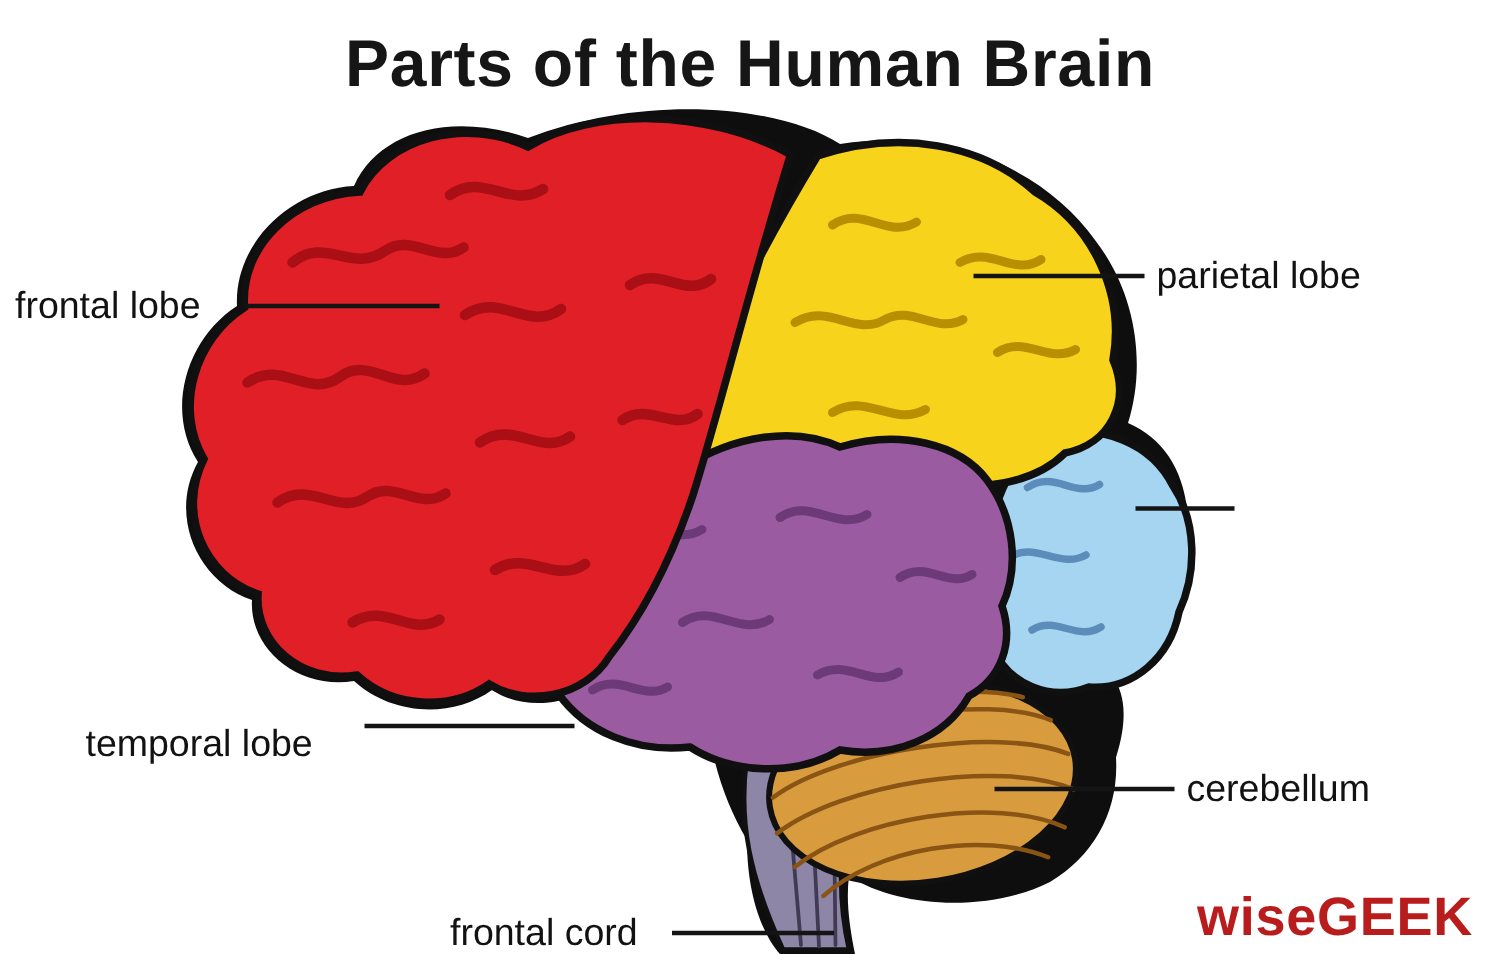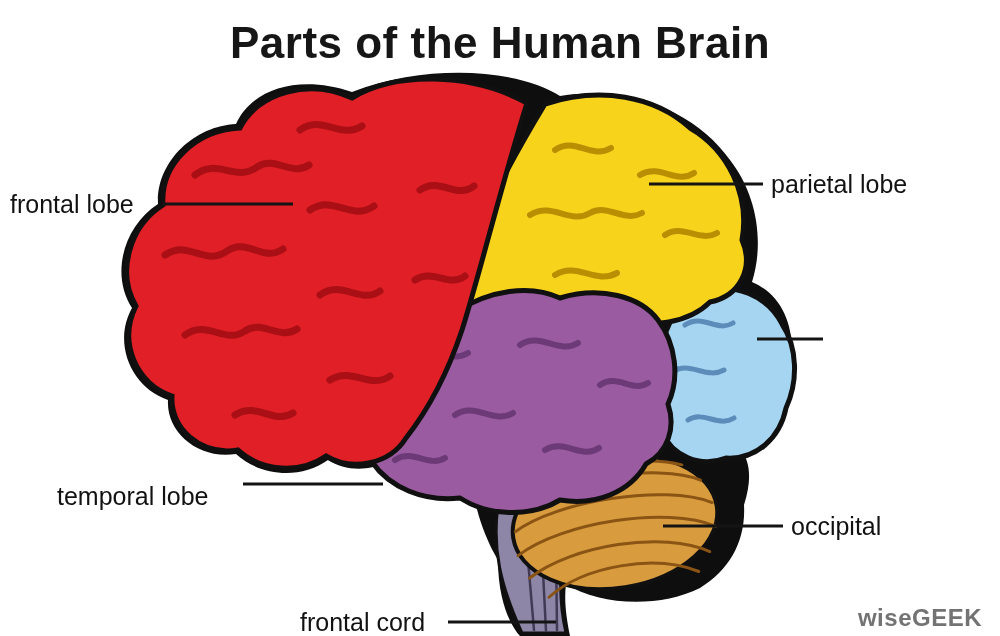--- a/index.html
+++ b/index.html
@@ -8,22 +8,22 @@
   .title{position:absolute;left:0;right:0;top:18px;text-align:center;
          font-size:44px;font-weight:600;color:#161616;letter-spacing:.5px;}
   .brain-svg{position:absolute;left:0;top:0;}
   .label{position:absolute;font-size:25px;color:#121212;white-space:nowrap;line-height:28px;}
   .label-frontal{left:10px;top:190px;}
   .label-parietal{left:771px;top:170px;}
   .label-occipital{left:831px;top:325px;}
   .label-temporal{left:57px;top:482px;}
   .label-cerebellum{left:791px;top:512px;}
   .label-spinal{left:300px;top:608px;}
-  .watermark{position:absolute;right:18px;bottom:4px;font-size:24px;font-weight:700;
-             color:#737373;letter-spacing:.5px;}
+  .watermark{position:absolute;right:18px;bottom:4px;font-size:36px;font-weight:700;
+             color:#b91c1c;letter-spacing:.5px;}
   .gyri{fill:none;stroke-linecap:round;stroke-linejoin:round;}
   .leader{stroke:#141414;stroke-width:3;}
 </style>
 </head>
 <body>
 
 <div class="canvas">
 
   <div class="title">Parts of the Human Brain</div>
 
@@ -123,17 +123,17 @@
     <line class="leader" x1="649" y1="184" x2="763" y2="184"></line>
     <line class="leader" x1="757" y1="339" x2="823" y2="339"></line>
     <line class="leader" x1="243" y1="484" x2="383" y2="484"></line>
     <line class="leader" x1="663" y1="526" x2="783" y2="526"></line>
     <line class="leader" x1="448" y1="622" x2="556" y2="622"></line>
   </svg>
 
   <div class="label label-frontal">frontal lobe</div>
   <div class="label label-parietal">parietal lobe</div>
   <div class="label label-temporal">temporal lobe</div>
-  <div class="label label-cerebellum">occipital</div>
+  <div class="label label-cerebellum">cerebellum</div>
   <div class="label label-spinal">frontal cord</div>
 
   <div class="watermark">wiseGEEK</div>
 </div>
 
 </body></html>

